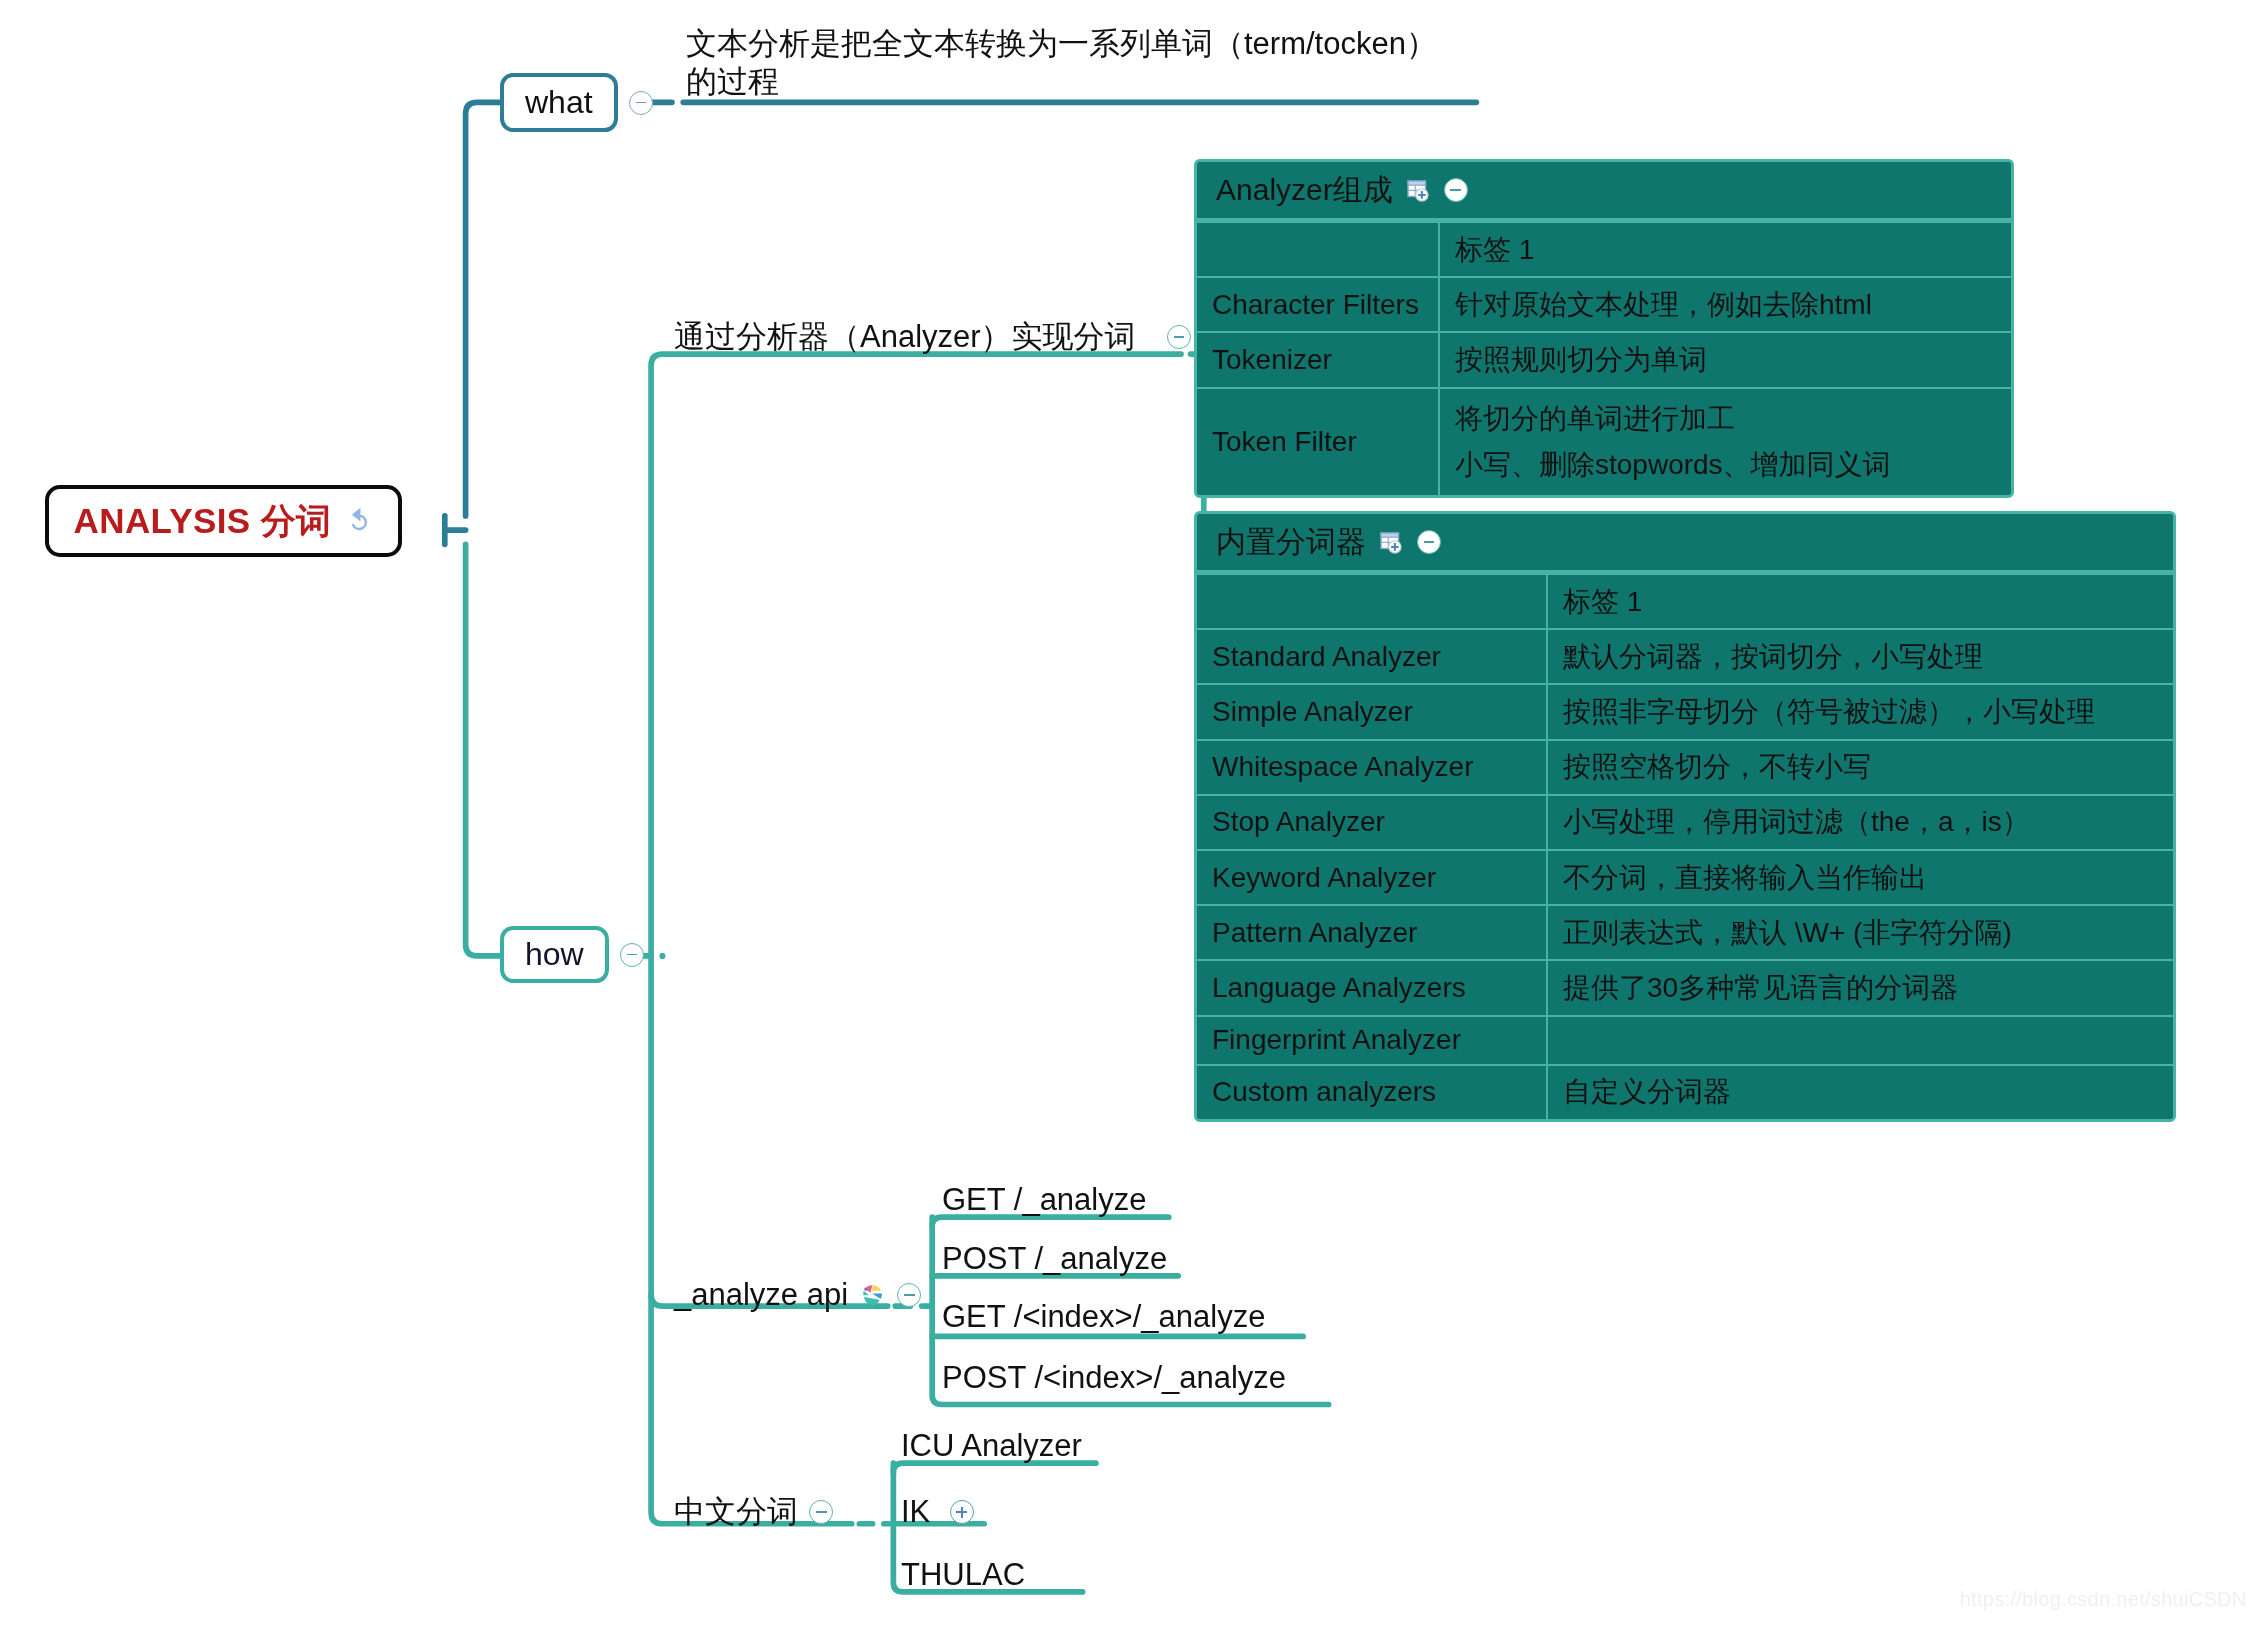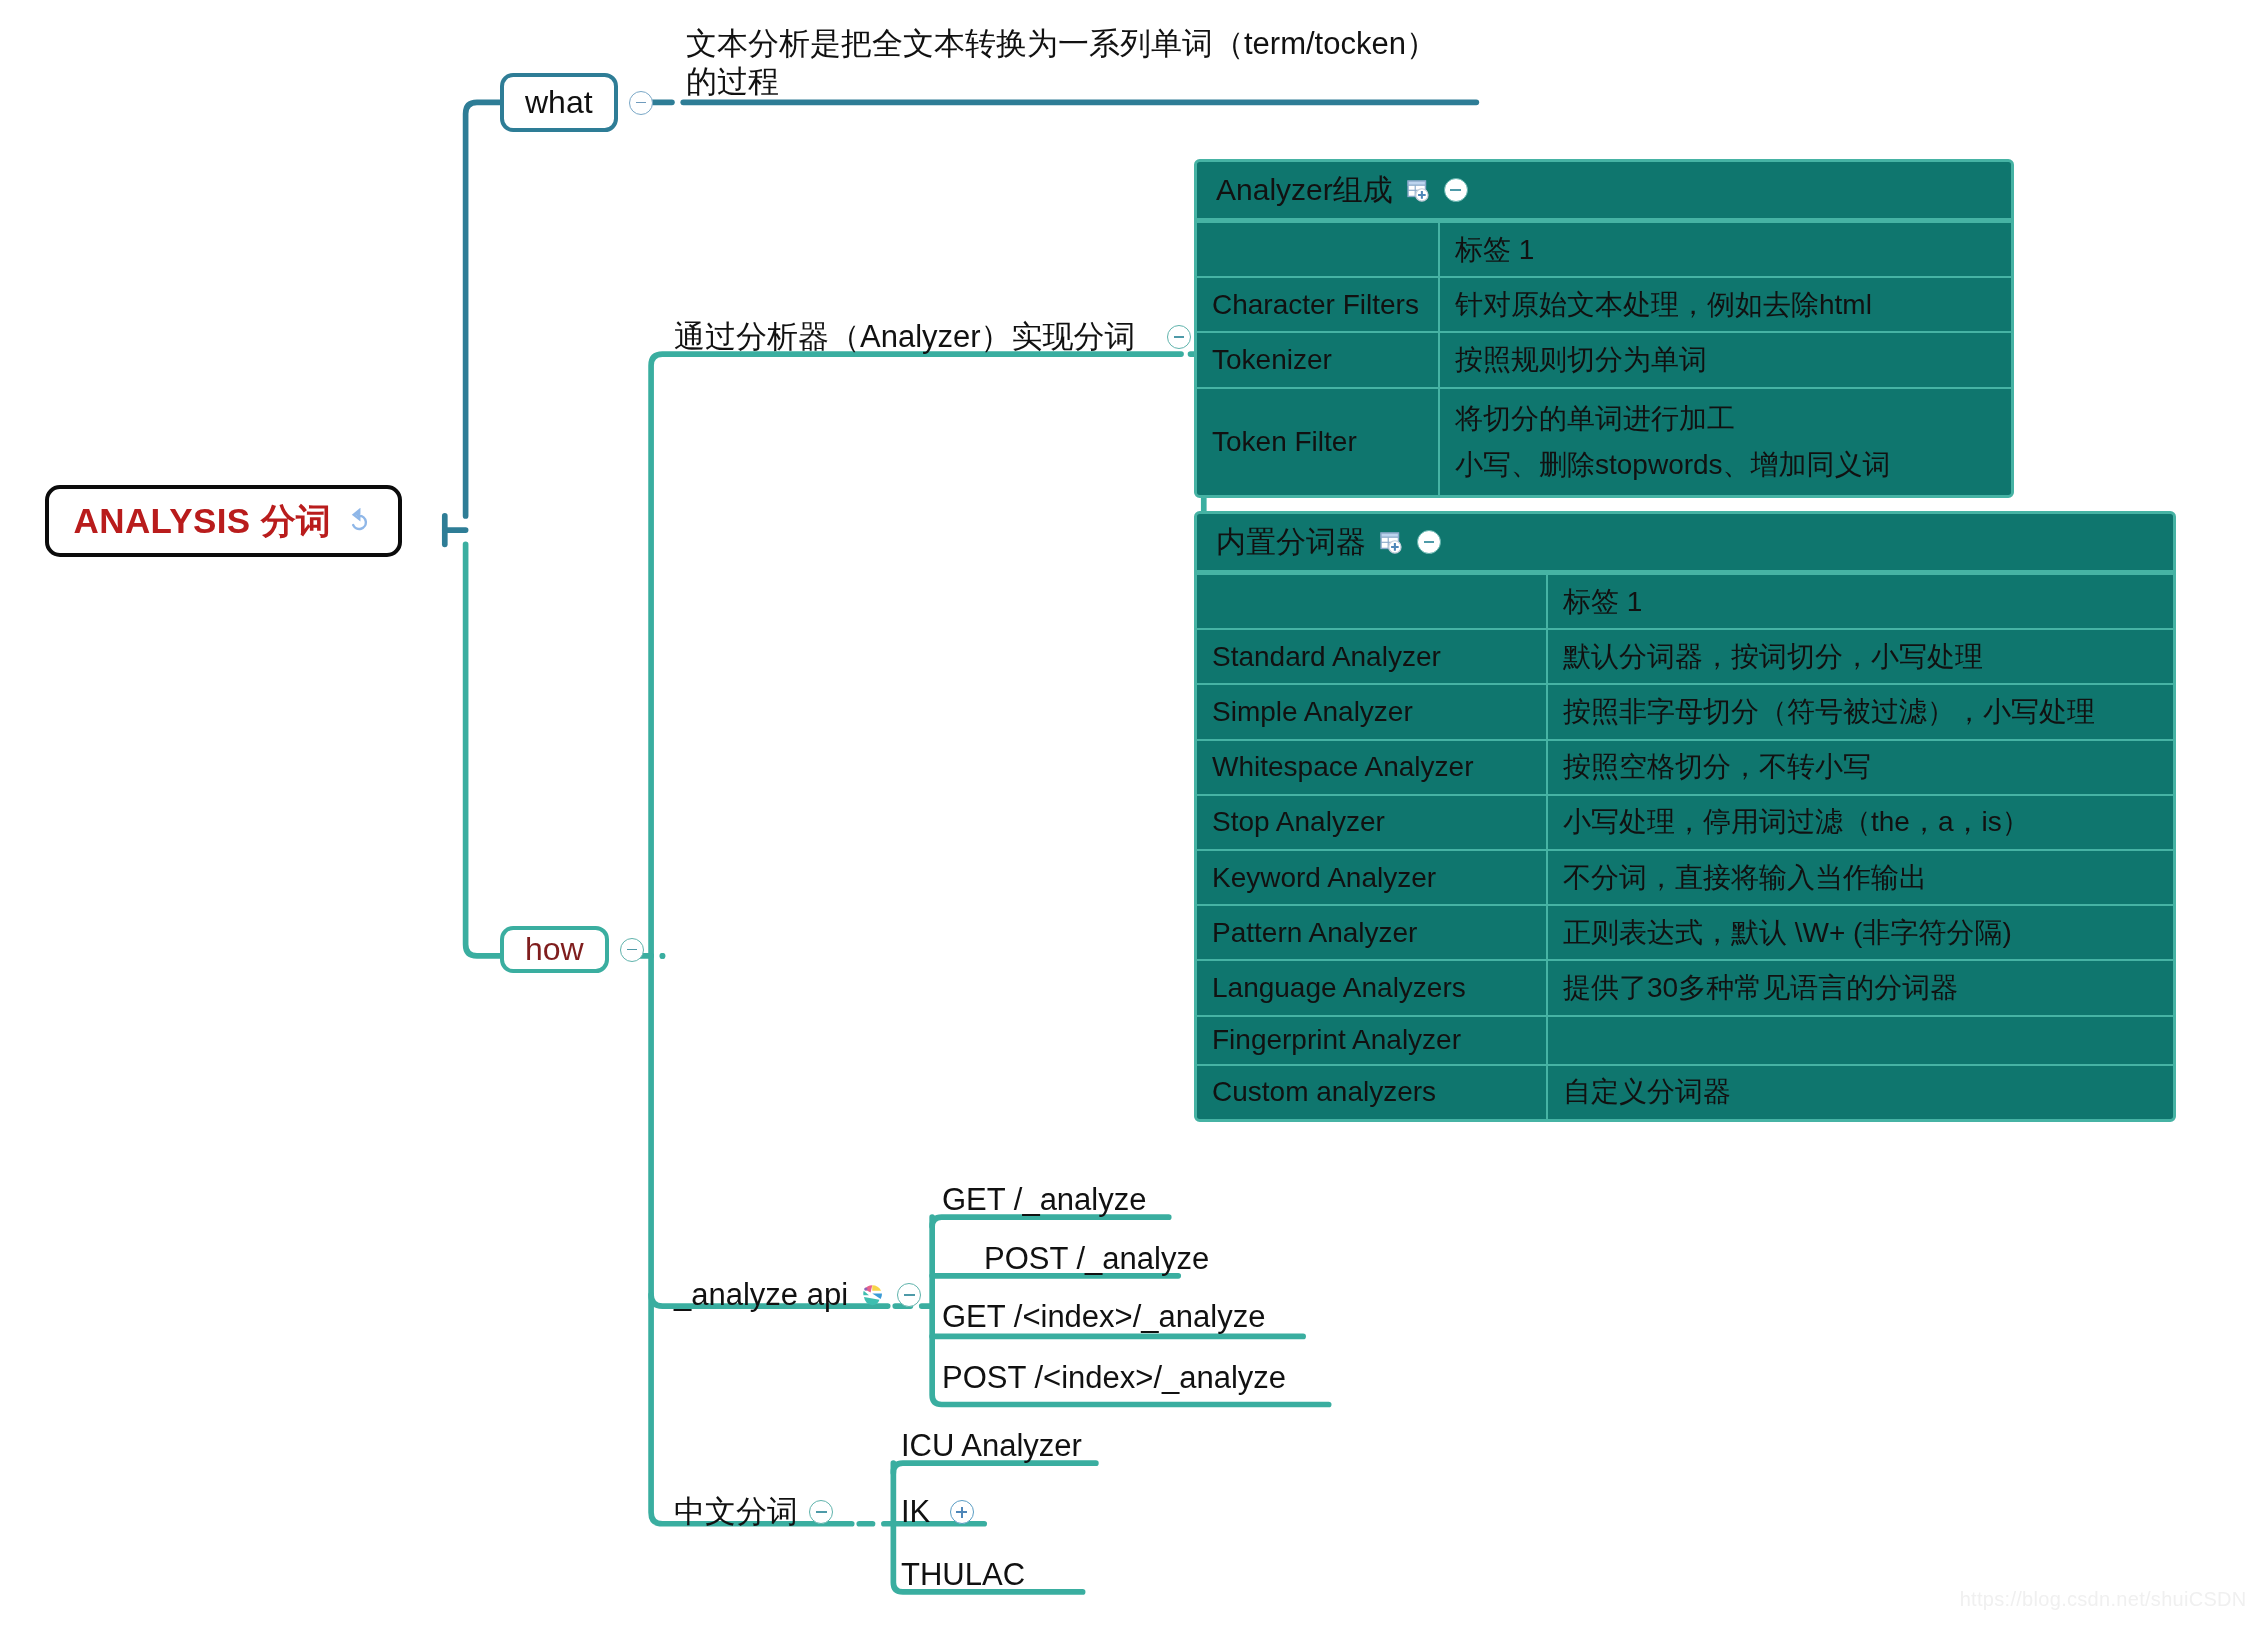--- a/index.html
+++ b/index.html
@@ -50,23 +50,23 @@
   .what-box {
     border: 4.7px solid #2e7d96;
     padding: 0 21px;
     height: 59px;
     font-size: 32px;
     color: #111;
   }
   .how-box {
     border: 4.7px solid #3aaea0;
     padding: 0 21px;
-    height: 47px;
+    height: 57px;
     font-size: 32px;
-    color: #7f1d1d;
+    color: #0f172a;
   }
 
   
   .textnode {
     font-size: 31px;
     color: #111;
     line-height: 1.25;
   }
 
   
@@ -352,21 +352,21 @@
         <path d="M4.5 13.5 a9 9 0 0 0 7.5 7.5 a7 7 0 0 0 6.5 -5 Z" fill="#3ebeb0"></path>
         <circle cx="6.2" cy="6.4" r="1.5" fill="#8f63b5"></circle>
       </svg>
     </span>
     <span class="collapse-icon">
         <i></i>
       </span>
   </div>
 
   <div class="textnode" style="position:absolute; left:942px; top:1181px;">GET /_analyze</div>
-  <div class="textnode" style="position:absolute; left:942px; top:1240px;margin-left:42px;">POST /_analyze</div>
+  <div class="textnode" style="position:absolute; left:942px; top:1240px;">POST /_analyze</div>
   <div class="textnode" style="position:absolute; left:942px; top:1298px;">GET /&lt;index&gt;/_analyze</div>
   <div class="textnode" style="position:absolute; left:942px; top:1359px;">POST /&lt;index&gt;/_analyze</div>
 
   <div class="node" style="left:674px; top:1493px;">
     <span class="textnode">中文分词</span>
     <span class="collapse-icon">
         <i></i>
       </span>
   </div>
 

